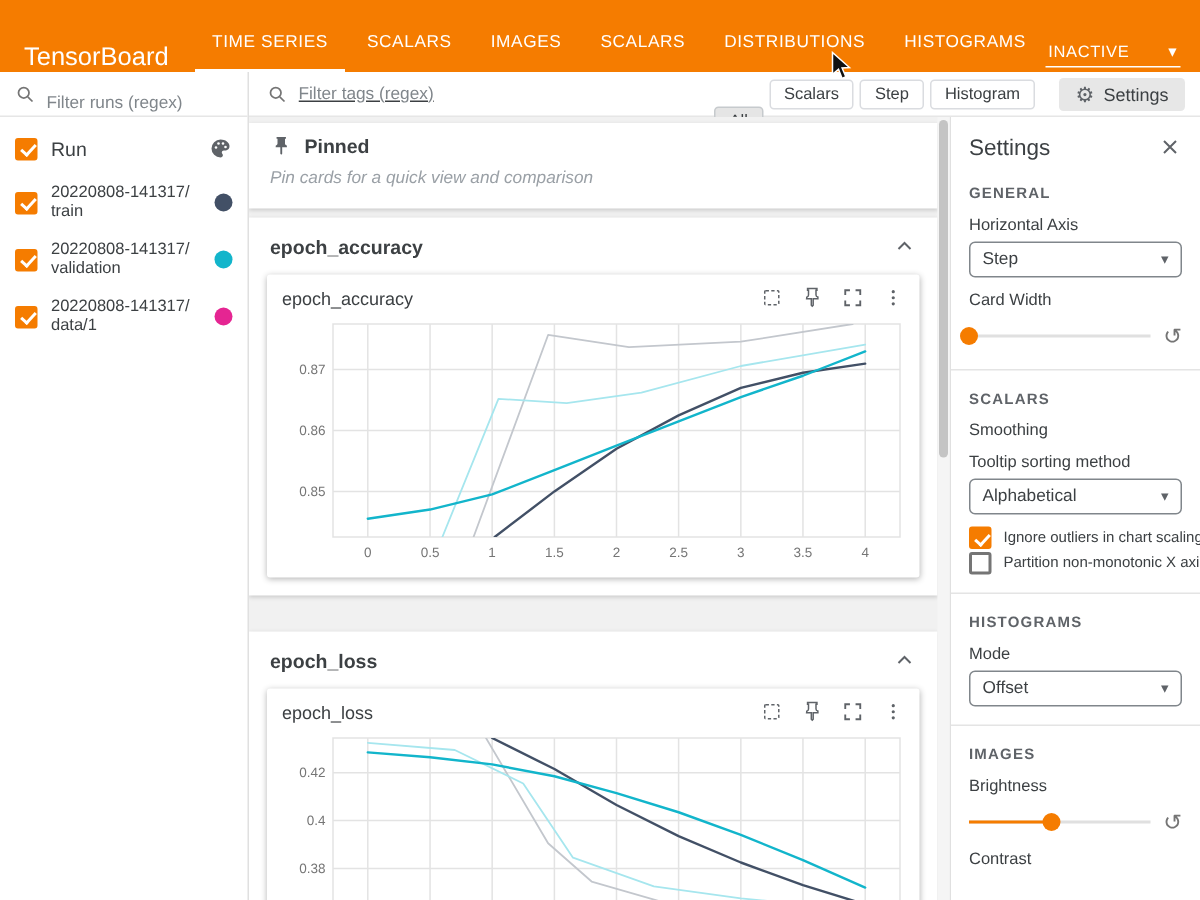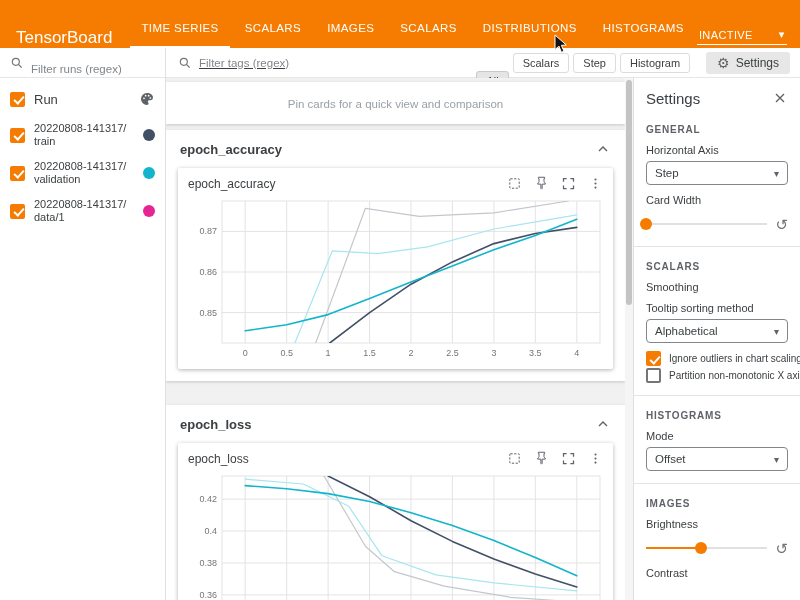--- a/index.html
+++ b/index.html
@@ -58,21 +58,21 @@
     background:#fff; padding:3px 9px; cursor:pointer; white-space:nowrap; }
   .chip.selected { background:#e5e5e5; border-color:#c6cacd;margin-top:36px; }
   .settings-btn { display:flex; align-items:center; gap:6px; background:#e7e7e7; border-radius:3px;
     padding:4px 11px; margin:0 10px 0 16px; font-size:12px; color:#3c4043; cursor:pointer; }
   .settings-btn .glyph-gear { color:#5f6368; font-size:14px; }
 
   
   .card { background:#fff; box-shadow:0 1px 3px rgba(0,0,0,.18); }
   .pinned-card { padding:8px 14px 4px; margin-bottom:6px; }
   .pinned-header { display:flex; align-items:center; gap:8px; font-size:13px; font-weight:bold; color:#3c4043; }
-  .pinned-empty { text-align:center; color:#9aa0a6; font-size:11.5px; padding:8px 0 10px; }
+  .pinned-empty { font-style:italic; color:#9aa0a6; font-size:11.5px; padding:8px 0 10px; }
   .section { margin-bottom:24px; padding-bottom:12px; }
   .section-header { display:flex; align-items:center; justify-content:space-between;
     padding:11px 14px 9px; font-size:13px; font-weight:bold; color:#3c4043; }
   .chart-card { margin:2px 12px 0; background:#fff; border-radius:2px;
     box-shadow:0 1px 4px rgba(0,0,0,.3); padding:6px 8px 2px; }
   .chart-card-header { display:flex; align-items:center; font-size:12px; color:#3c4043; padding:2px 2px 4px; }
   .card-icons { margin-left:auto; display:flex; align-items:center; gap:12px; color:#5f6368; }
   .card-icons .icon-sm { display:flex; cursor:pointer; }
   .chart-host { position:relative; }
   .chart-svg text { font-family:"Liberation Sans",sans-serif; font-size:9px; fill:#757575; }
@@ -199,20 +199,28 @@
         <span class="glyph-gear">⚙</span>
         <span>Settings</span>
       </div>
     </div>
 
     <div class="body-row">
 
       <div class="main-scroll">
 
         <div class="card pinned-card">
+          <div class="pinned-header">
+            <span style="display:flex;color:#5f6368">
+              <svg viewBox="0 0 24 24" width="15" height="15" fill="currentColor">
+                  <path d="M16 9V4h1V2H7v2h1v5c0 1-.8 2-1.8 2.3L6 13h5v7l1 1 1-1v-7h5v-1.7c-1.2-.3-2-1.3-2-2.3z"></path>
+                </svg>
+            </span>
+            <span>Pinned</span>
+          </div>
           <div class="pinned-empty">Pin cards for a quick view and comparison</div>
         </div>
 
         <div class="card section">
           <div class="section-header">
             <span>epoch_accuracy</span>
             <span style="display:flex;color:#5f6368">
               <svg viewBox="0 0 24 24" width="16" height="16" fill="none" stroke="currentColor" stroke-width="2">
                   <path d="M6 15l6-6 6 6"></path>
                 </svg>

